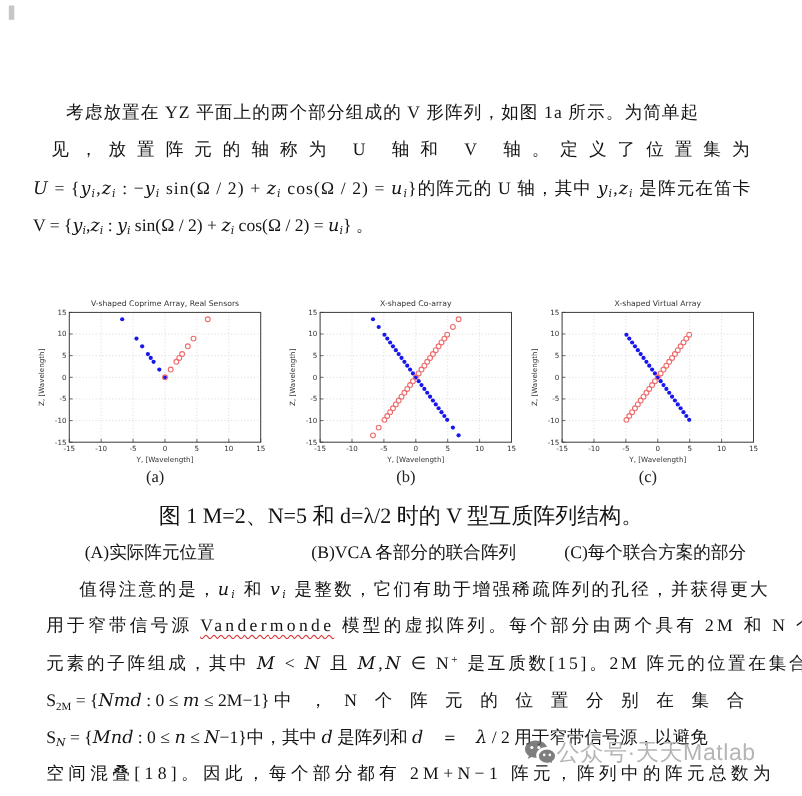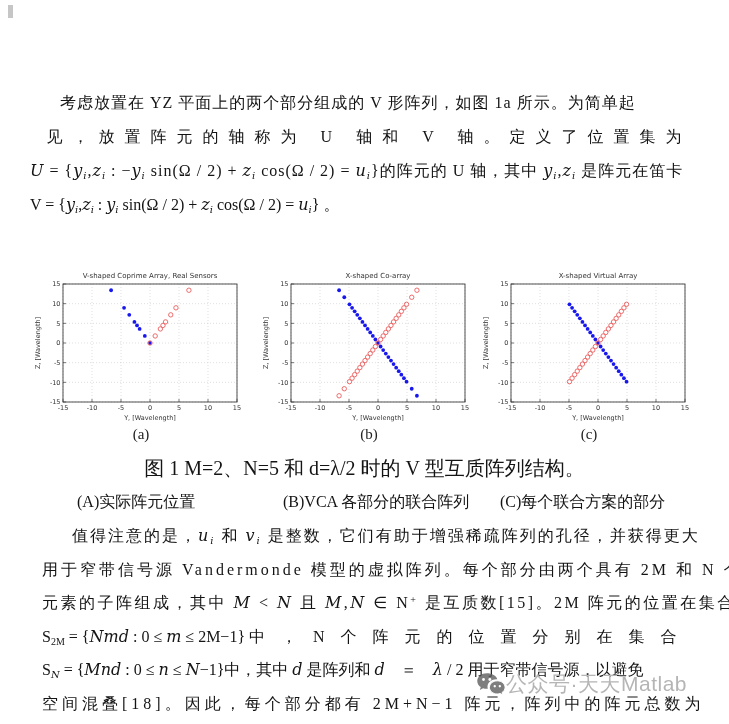--- a/index.html
+++ b/index.html
@@ -11,21 +11,21 @@
   .para{position:absolute;left:30px;width:678px;}
   .p1{top:86px;}
   .p3{top:519px;}
   .line{height:34px;line-height:34px;white-space:nowrap;font-size:16px;}
   .p3 .line{height:33.5px;line-height:33.5px;margin-left:12px;}
   .indent{padding-left:30px;}
   .ls1{letter-spacing:1px;}.ls2{letter-spacing:2px;}.ls25{letter-spacing:2.5px;}
   .ls3{letter-spacing:3px;}.ls4{letter-spacing:4px;}.ls45{letter-spacing:4.5px;}
   .ls10{letter-spacing:10px;text-align:center;}
   .math{font-family:"DejaVu Serif",serif;font-style:italic;}
-  .squiggle{text-decoration-style:wavy;text-decoration-color:#d83a3a;
+  .squiggle{text-decoration:underline;text-decoration-style:wavy;text-decoration-color:#d83a3a;
         text-decoration-thickness:1px;text-underline-offset:3px;}
   .spread{letter-spacing:6px;}
   sub{font-size:10px;vertical-align:-3px;line-height:0;}
   sup{font-size:10px;vertical-align:5px;line-height:0;}
   .figures{position:absolute;top:266px;left:0;width:729px;height:188px;}
   .subplot{position:absolute;width:222px;text-align:center;}
   .subplot .chart{width:222px;height:158px;}
   .sublabel{margin-top:2px;font-size:15px;font-family:"Liberation Serif",serif;color:#222;}
   .caption{position:absolute;top:455px;left:0;width:729px;text-align:center;font-size:20px;}
   .subcaps{position:absolute;top:492px;left:0;width:729px;height:26px;font-size:16px;}
@@ -319,21 +319,21 @@
           </svg></div>
       <div class="sublabel">(c)</div>
     </figure>
   </div>
 
   <div class="caption">图 1 M=2、N=5 和 d=λ/2 时的 V 型互质阵列结构。</div>
 
   <div class="subcaps">
     <span style="left:77px">(A)实际阵元位置</span>
     <span style="left:283px">(B)VCA 各部分的联合阵列</span>
-    <span style="left:500px">(C)每个联合方案的部分</span>
+    <span style="left:513px">(C)每个联合方案的部分</span>
   </div>
 
   <div class="para p3">
     <div class="line indent ls2"><span>值得注意的是，</span><span class="math">u</span><sub class="math">i</sub><span> 和 </span><span class="math">v</span><sub class="math">i</sub><span> 是整数，它们有助于增强稀疏阵列的孔径，并获得更大</span></div>
     <div class="line ls3"><span>用于窄带信号源 </span><span class="squiggle">Vandermonde</span><span> 模型的虚拟阵列。每个部分由两个具有 2M 和 N 个</span></div>
     <div class="line ls25"><span>元素的子阵组成，其中 </span><span class="math">M</span><span> &lt; </span><span class="math">N</span><span> 且 </span><span class="math">M</span><span>,</span><span class="math">N</span><span> ∈ N</span><sup>+</sup><span> 是互质数[15]。2M 阵元的位置在集合</span></div>
     <div class="line"><span>S</span><sub>2M</sub><span> = {</span><span class="math">Nmd</span><span> : 0 ≤ </span><span class="math">m</span><span> ≤ 2M−1} </span><span class="spread">中 ， N 个 阵 元 的 位 置 分 别 在 集 合</span></div>
     <div class="line"><span>S</span><sub class="math">N</sub><span> = {</span><span class="math">Mnd</span><span> : 0 ≤ </span><span class="math">n</span><span> ≤ </span><span class="math">N</span><span>−1}</span><span>中，其中 </span><span class="math">d</span><span> 是阵列和 </span><span class="math">d</span><span>　＝　</span><span class="math">λ</span><span> / 2 </span><span>用于窄带信号源，以避免</span></div>
     <div class="line ls4">空间混叠[18]。因此，每个部分都有 2M+N−1 阵元，阵列中的阵元总数为</div>
   </div>

